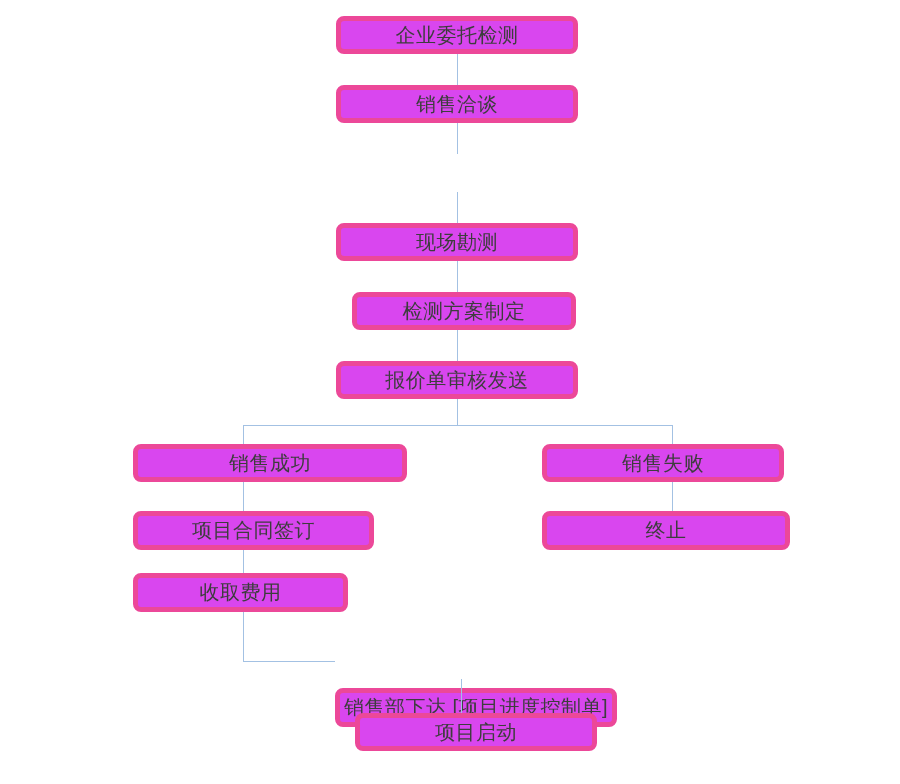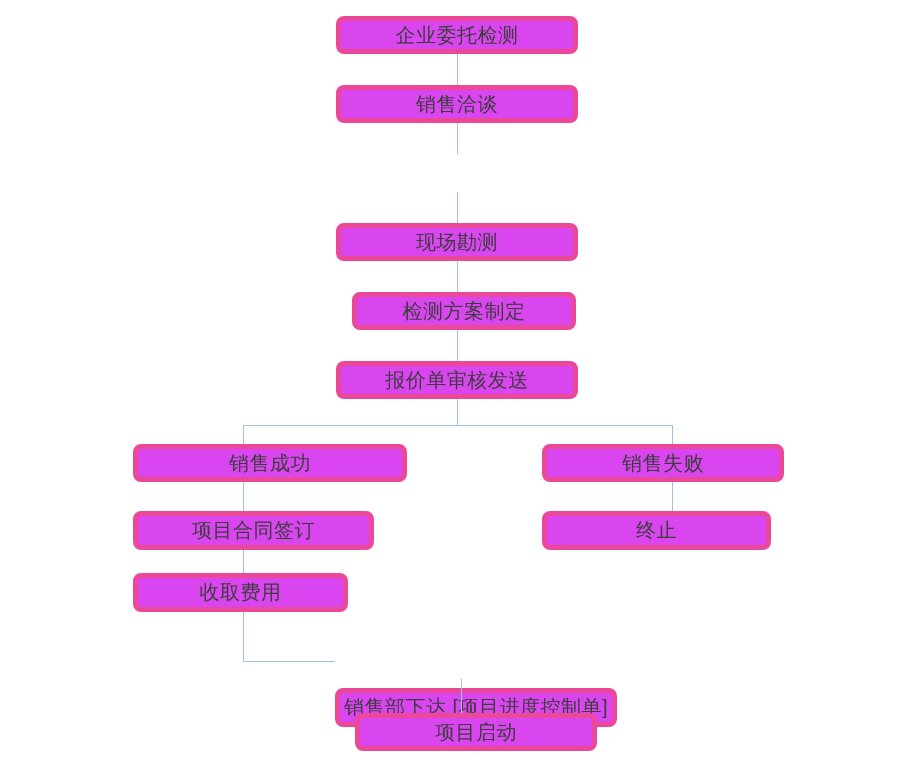--- a/index.html
+++ b/index.html
@@ -44,21 +44,21 @@
   <div class="node" style="left:336px; top:16px;  width:242px; height:38px;">企业委托检测</div>
   <div class="node" style="left:336px; top:85px;  width:242px; height:38px;">销售洽谈</div>
   <div class="node" style="left:336px; top:223px; width:242px; height:38px;">现场勘测</div>
   <div class="node" style="left:336px; top:292px; width:224px; height:38px;margin-left:16px;">检测方案制定</div>
   <div class="node" style="left:336px; top:361px; width:242px; height:38px;text-align:right;">报价单审核发送</div>
 
   <div class="node" style="left:133px; top:444px; width:274px; height:38px;">销售成功</div>
   <div class="node" style="left:133px; top:511px; width:241px; height:39px;">项目合同签订</div>
 
   <div class="node" style="left:542px; top:444px; width:242px; height:38px;">销售失败</div>
-  <div class="node" style="left:542px; top:511px; width:229px; height:39px;">终止</div>
+  <div class="node" style="left:542px; top:511px; width:248px; height:39px;">终止</div>
 
   <div class="node" style="left:133px; top:573px; width:215px; height:39px;">收取费用</div>
 
   <div class="node" style="left:335px; top:676px; width:282px; height:39px;margin-top:12px;">销售部下达 [项目进度控制单]</div>
   <div class="node" style="left:355px; top:713px; width:242px; height:38px;">项目启动</div>
 
   <div class="edge v" style="left:457px; top:54px;  height:31px;"></div>
   <div class="edge v" style="left:457px; top:123px; height:31px;"></div>
   <div class="edge v" style="left:457px; top:192px; height:31px;"></div>
   <div class="edge v" style="left:457px; top:261px; height:31px;"></div>

